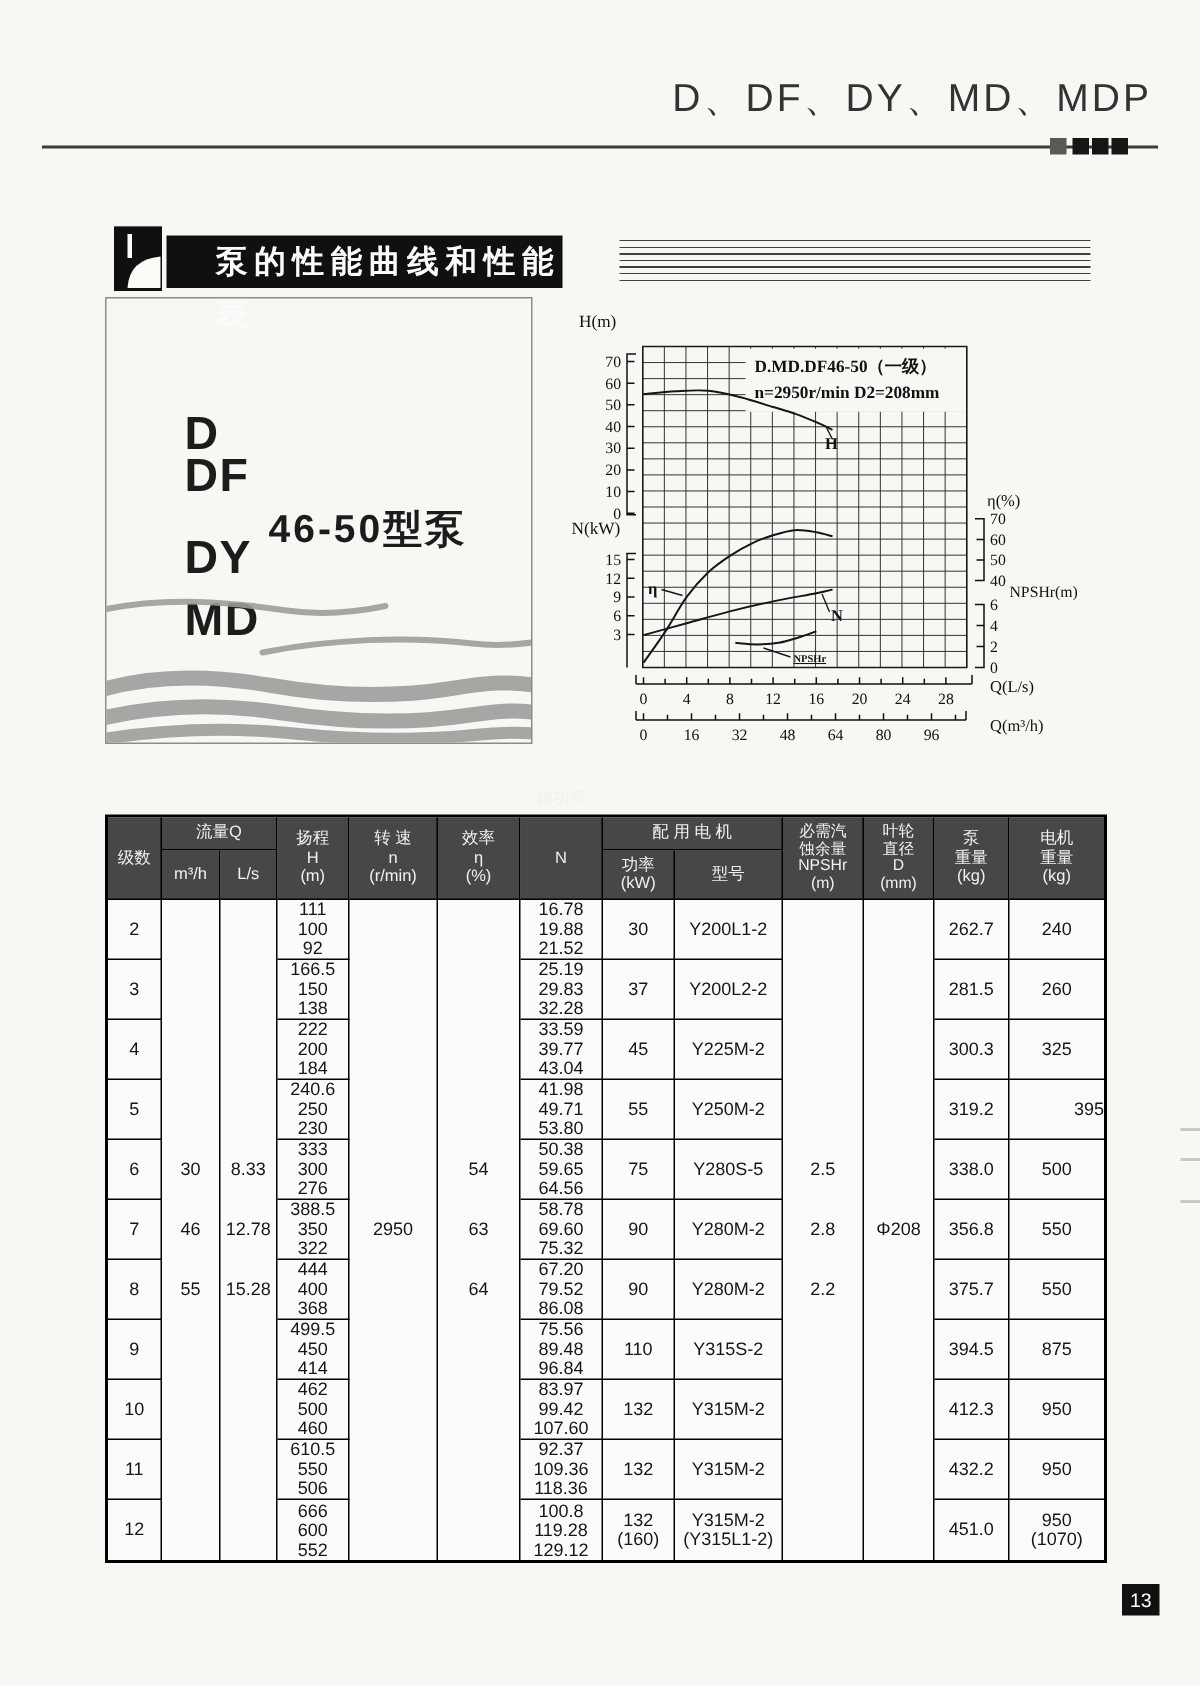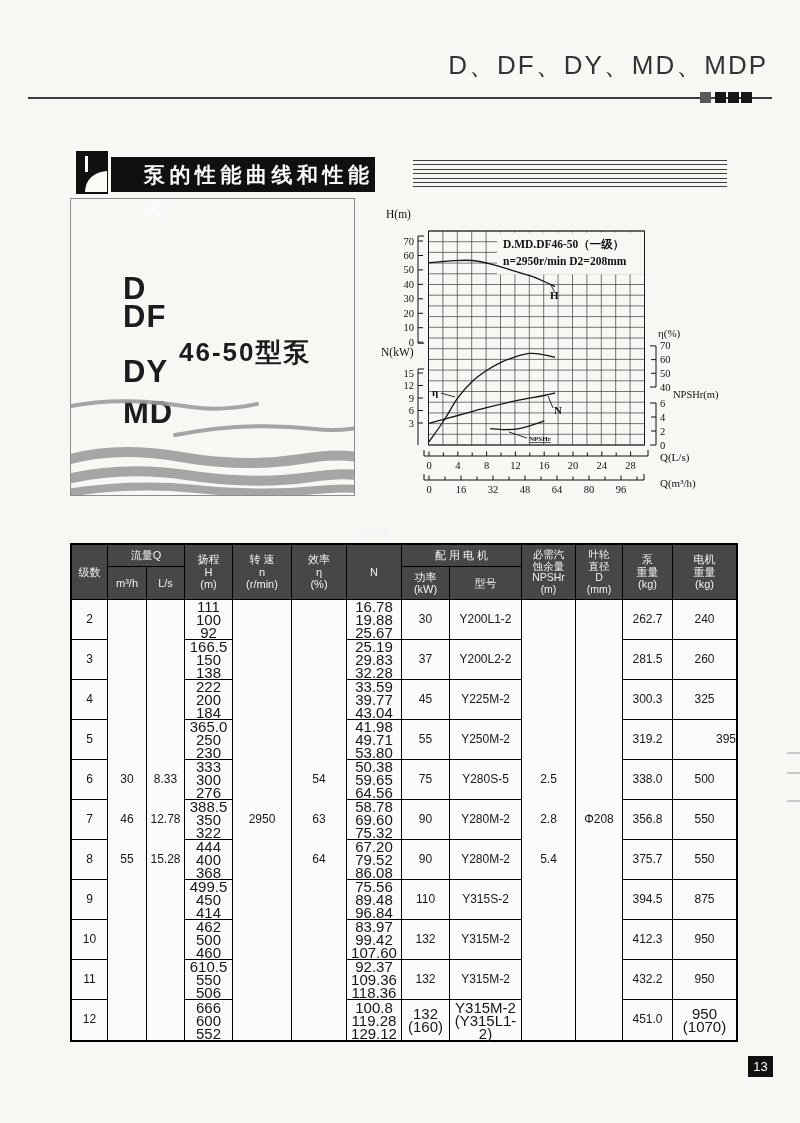--- a/index.html
+++ b/index.html
@@ -30,21 +30,21 @@
   
   #perf-table{left:70px;top:543px;width:668px;height:499px;border:2px solid #000;box-sizing:border-box;
               display:grid;grid-template-rows:22px 33px repeat(11,40px);background:#fbfbf9;}
   #perf-table .c{border-right:1px solid #000;border-bottom:1px solid #000;
                  display:flex;flex-direction:column;align-items:center;justify-content:center;
                  font-size:12px;line-height:13.5px;text-align:center;}
   #perf-table .noR{border-right:none;}
   #perf-table .noB{border-bottom:none;}
   #perf-table .h{background:#474747;color:#f1f1f1;font-size:11px;line-height:12.5px;font-weight:500;}
   #perf-table .h.small{font-size:10.5px;line-height:11.5px;}
-  #perf-table .triple{font-size:15px;line-height:13px;}
+  #perf-table .triple{font-size:12px;line-height:13px;}
   #perf-table .rel{position:relative;}
   #perf-table .mval{position:absolute;left:0;right:0;transform:translateY(-50%);text-align:center;font-size:12px;}
 
   
   #page-no{left:748px;top:1056px;width:25px;height:21px;background:#111;color:#fff;
            font-size:13px;display:flex;align-items:center;justify-content:center;}
   .edge-mark{left:787px;width:13px;height:2px;background:#c9c9c9;}
 </style>
 </head>
 <body>
@@ -222,21 +222,21 @@
       <div>2</div>
     </div>
     <div class="c triple" style="grid-area: 3 / 4;">
       <div>111</div>
       <div>100</div>
       <div>92</div>
     </div>
     <div class="c triple" style="grid-area: 3 / 7;">
       <div>16.78</div>
       <div>19.88</div>
-      <div>25.67</div>
+      <div>21.52</div>
     </div>
     <div class="c " style="grid-area: 3 / 8;">
       <div>30</div>
     </div>
     <div class="c " style="grid-area: 3 / 9;">
       <div>Y200L1-2</div>
     </div>
     <div class="c " style="grid-area: 3 / 12;">
       <div>262.7</div>
     </div>
@@ -290,21 +290,21 @@
     <div class="c " style="grid-area: 5 / 12;">
       <div>300.3</div>
     </div>
     <div class="c noR" style="grid-area: 5 / 13;">
       <div>325</div>
     </div>
     <div class="c " style="grid-area: 6 / 1;">
       <div>5</div>
     </div>
     <div class="c triple" style="grid-area: 6 / 4;">
-      <div>365.0</div>
+      <div>240.6</div>
       <div>250</div>
       <div>230</div>
     </div>
     <div class="c triple" style="grid-area: 6 / 7;">
       <div>41.98</div>
       <div>49.71</div>
       <div>53.80</div>
     </div>
     <div class="c " style="grid-area: 6 / 8;">
       <div>55</div>
@@ -510,21 +510,21 @@
       <div class="mval" style="top: 220px;">2950</div>
     </div>
     <div class="c rel noB" style="grid-area: 3 / 6 / span 11;">
       <div class="mval" style="top: 180px;">54</div>
       <div class="mval" style="top: 220px;">63</div>
       <div class="mval" style="top: 260px;">64</div>
     </div>
     <div class="c rel noB" style="grid-area: 3 / 10 / span 11;">
       <div class="mval" style="top: 180px;">2.5</div>
       <div class="mval" style="top: 220px;">2.8</div>
-      <div class="mval" style="top: 260px;">5.4</div>
+      <div class="mval" style="top: 260px;">2.2</div>
     </div>
     <div class="c rel noB" style="grid-area: 3 / 11 / span 11;">
       <div class="mval" style="top: 220px;">Φ208</div>
     </div>
   </div>
 
 <div class="abs" id="page-no">13</div>
 <div class="abs edge-mark" style="top:752px"></div>
 <div class="abs edge-mark" style="top:772px"></div>
 <div class="abs edge-mark" style="top:800px"></div>

